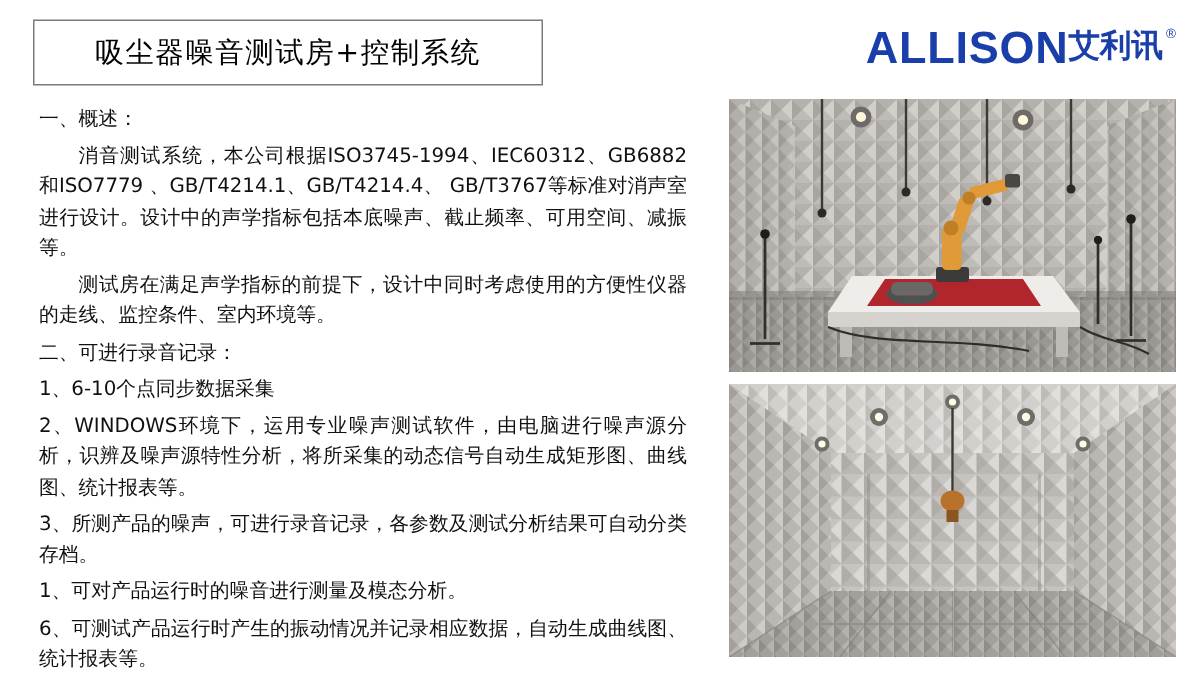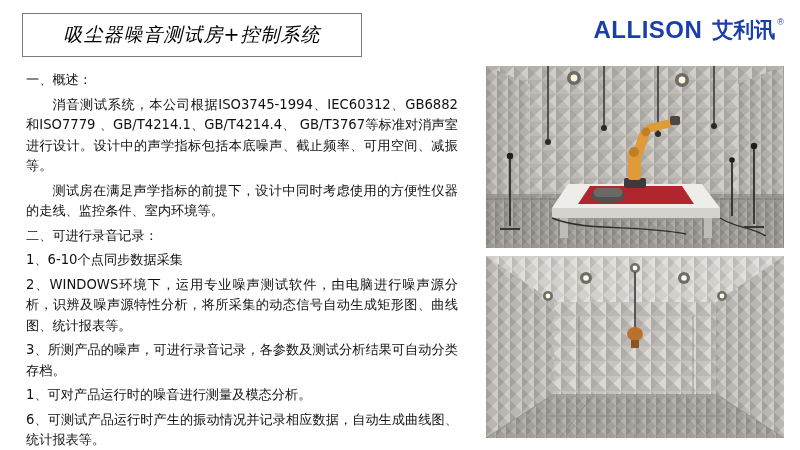--- a/index.html
+++ b/index.html
@@ -32,43 +32,42 @@
     display: flex;
     align-items: center;
     justify-content: center;
   }
   .title-text {
     font-size: 19px;
     color: #000000;
     letter-spacing: 1px;
     white-space: nowrap;
     font-family: "DejaVu Sans", "Liberation Sans", sans-serif;
-    font-style: italic;
   }
 
   .logo {
     position: absolute;
     right: 16px;
     top: 16px;
     display: flex;
     align-items: flex-start;
     height: 34px;
   }
   .logo-main {
-    font-size: 24px;
+    font-size: 30px;
     font-weight: bold;
     color: #1a3faa;
     letter-spacing: 0.5px;
     font-family: "Liberation Sans", sans-serif;
   }
   .logo-cn {
     font-size: 21px;
     font-weight: bold;
     color: #1a3faa;
-    margin-left: 10px;
+    margin-left: 0;
     font-family: "DejaVu Sans", "Liberation Sans", sans-serif;
   }
   .logo-reg {
     font-size: 9px;
     color: #1a3faa;
     margin-left: 2px;
     margin-top: 1px;
   }
 
   

